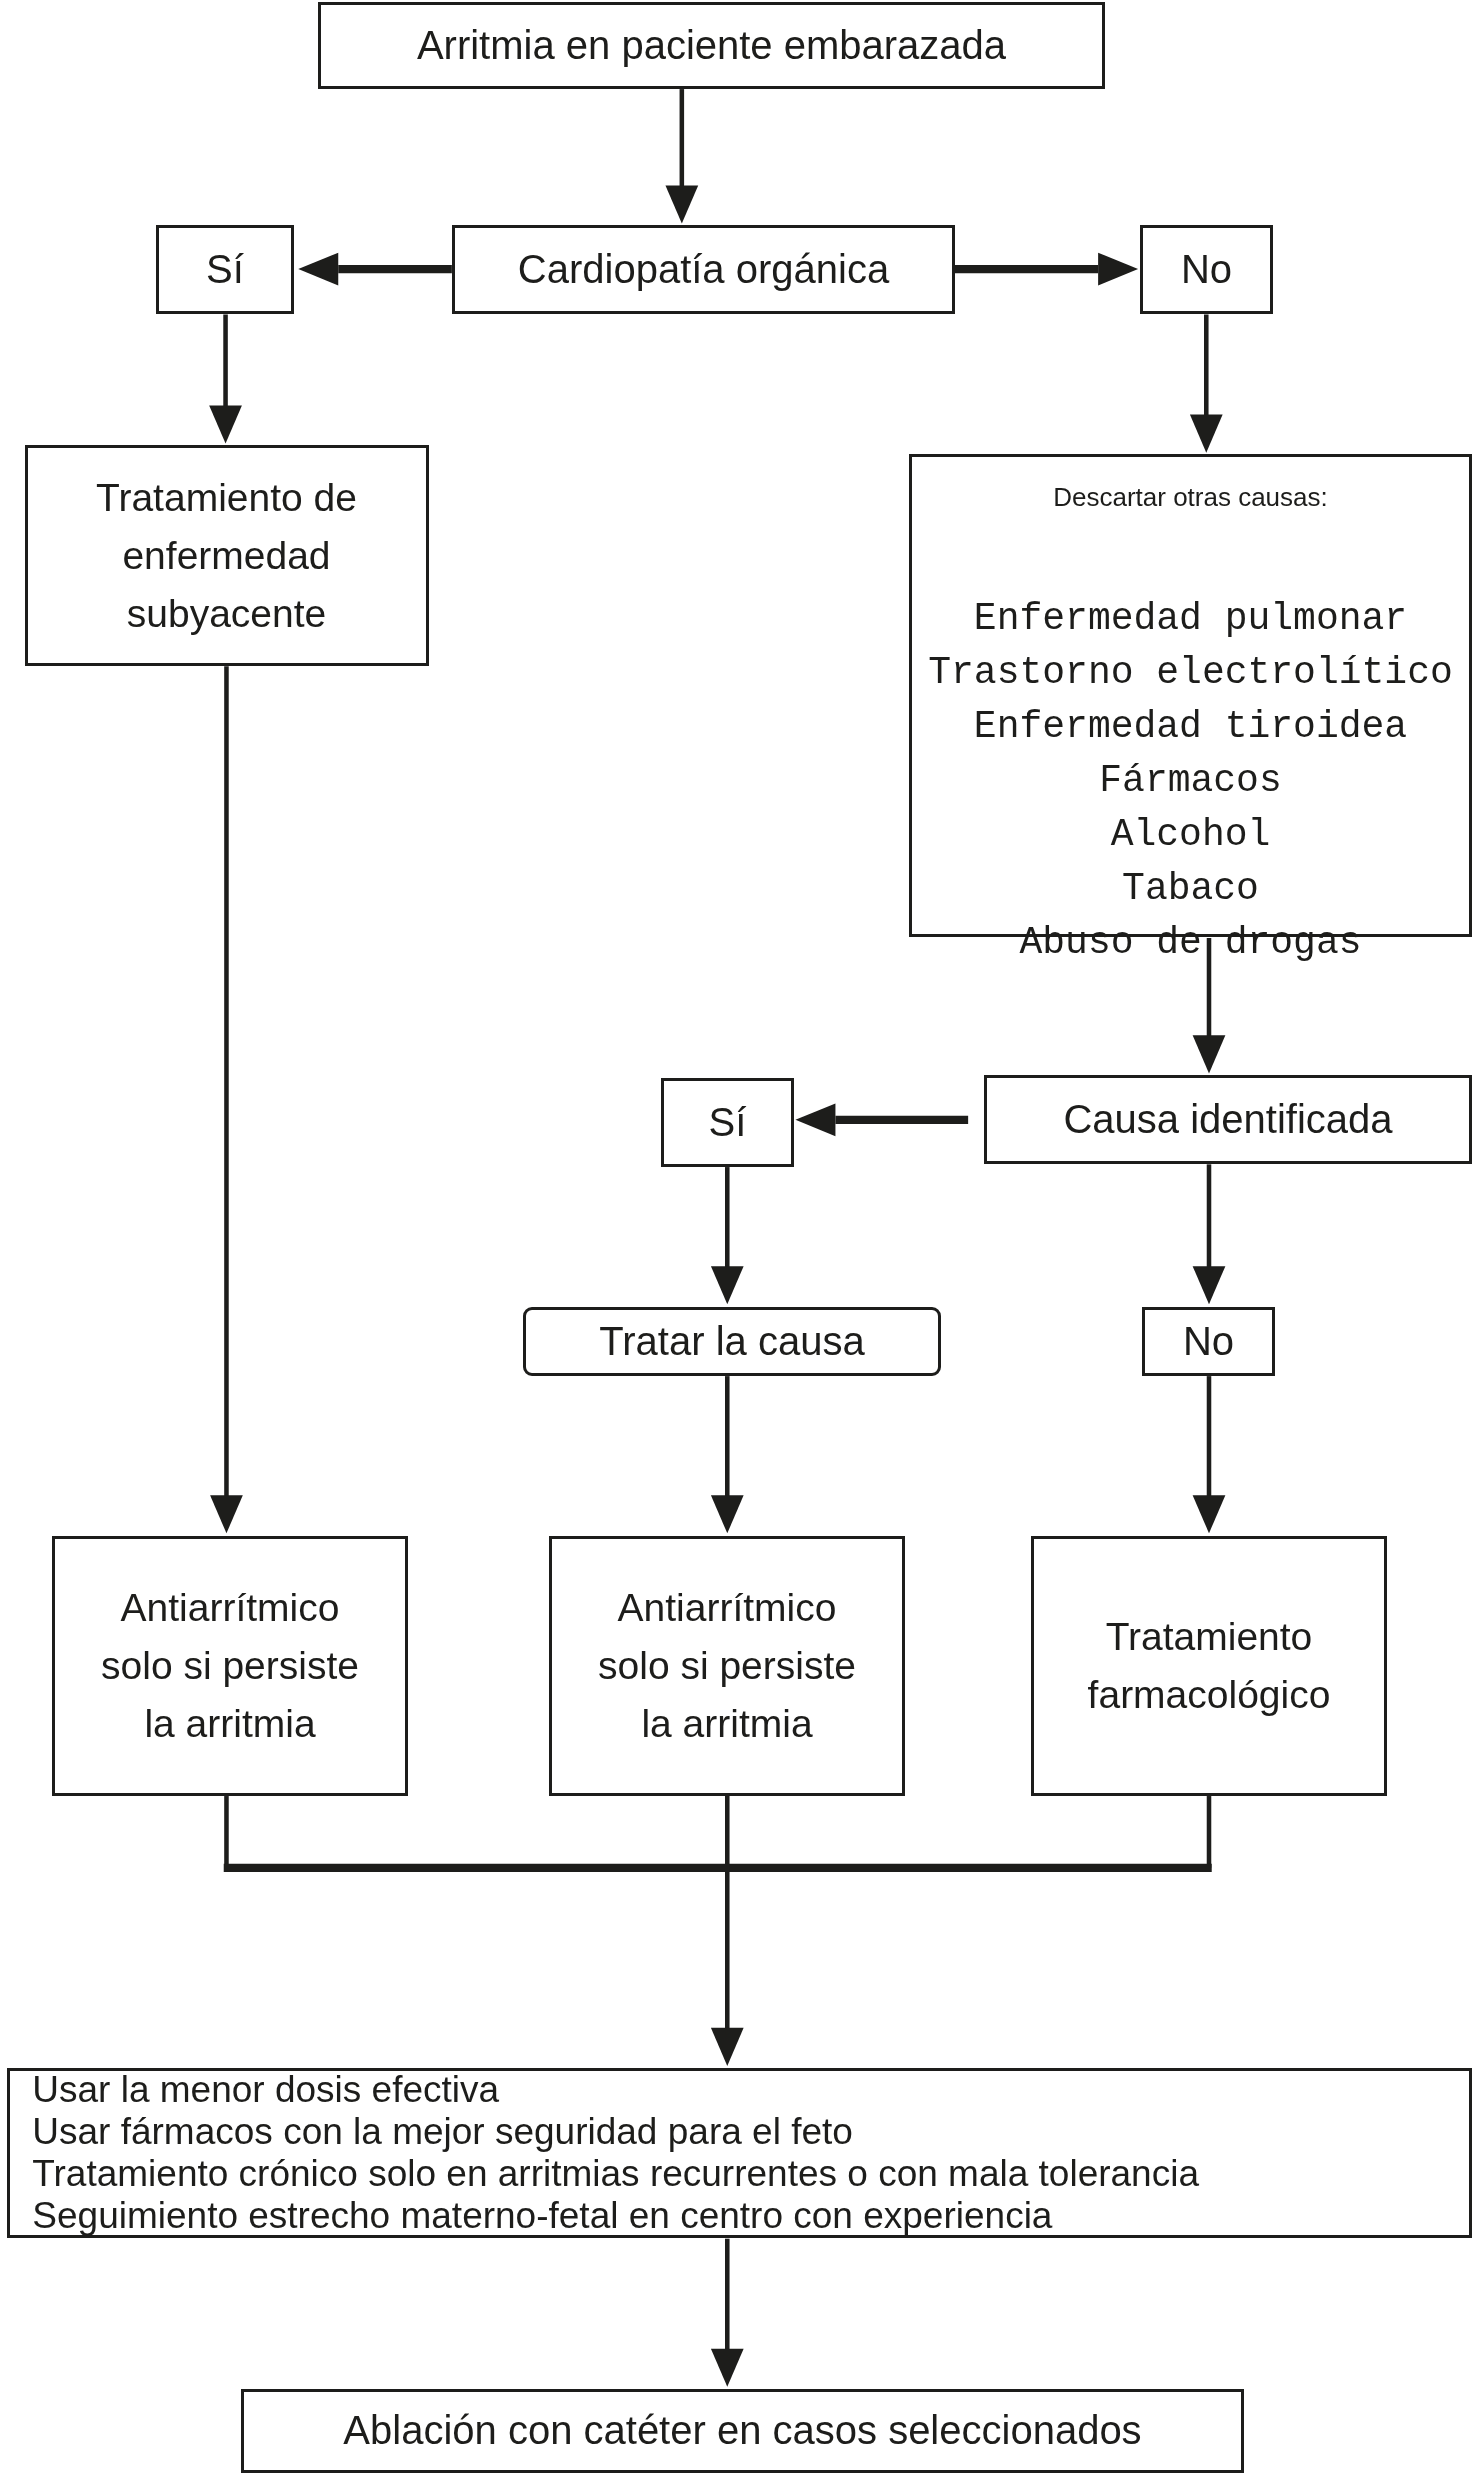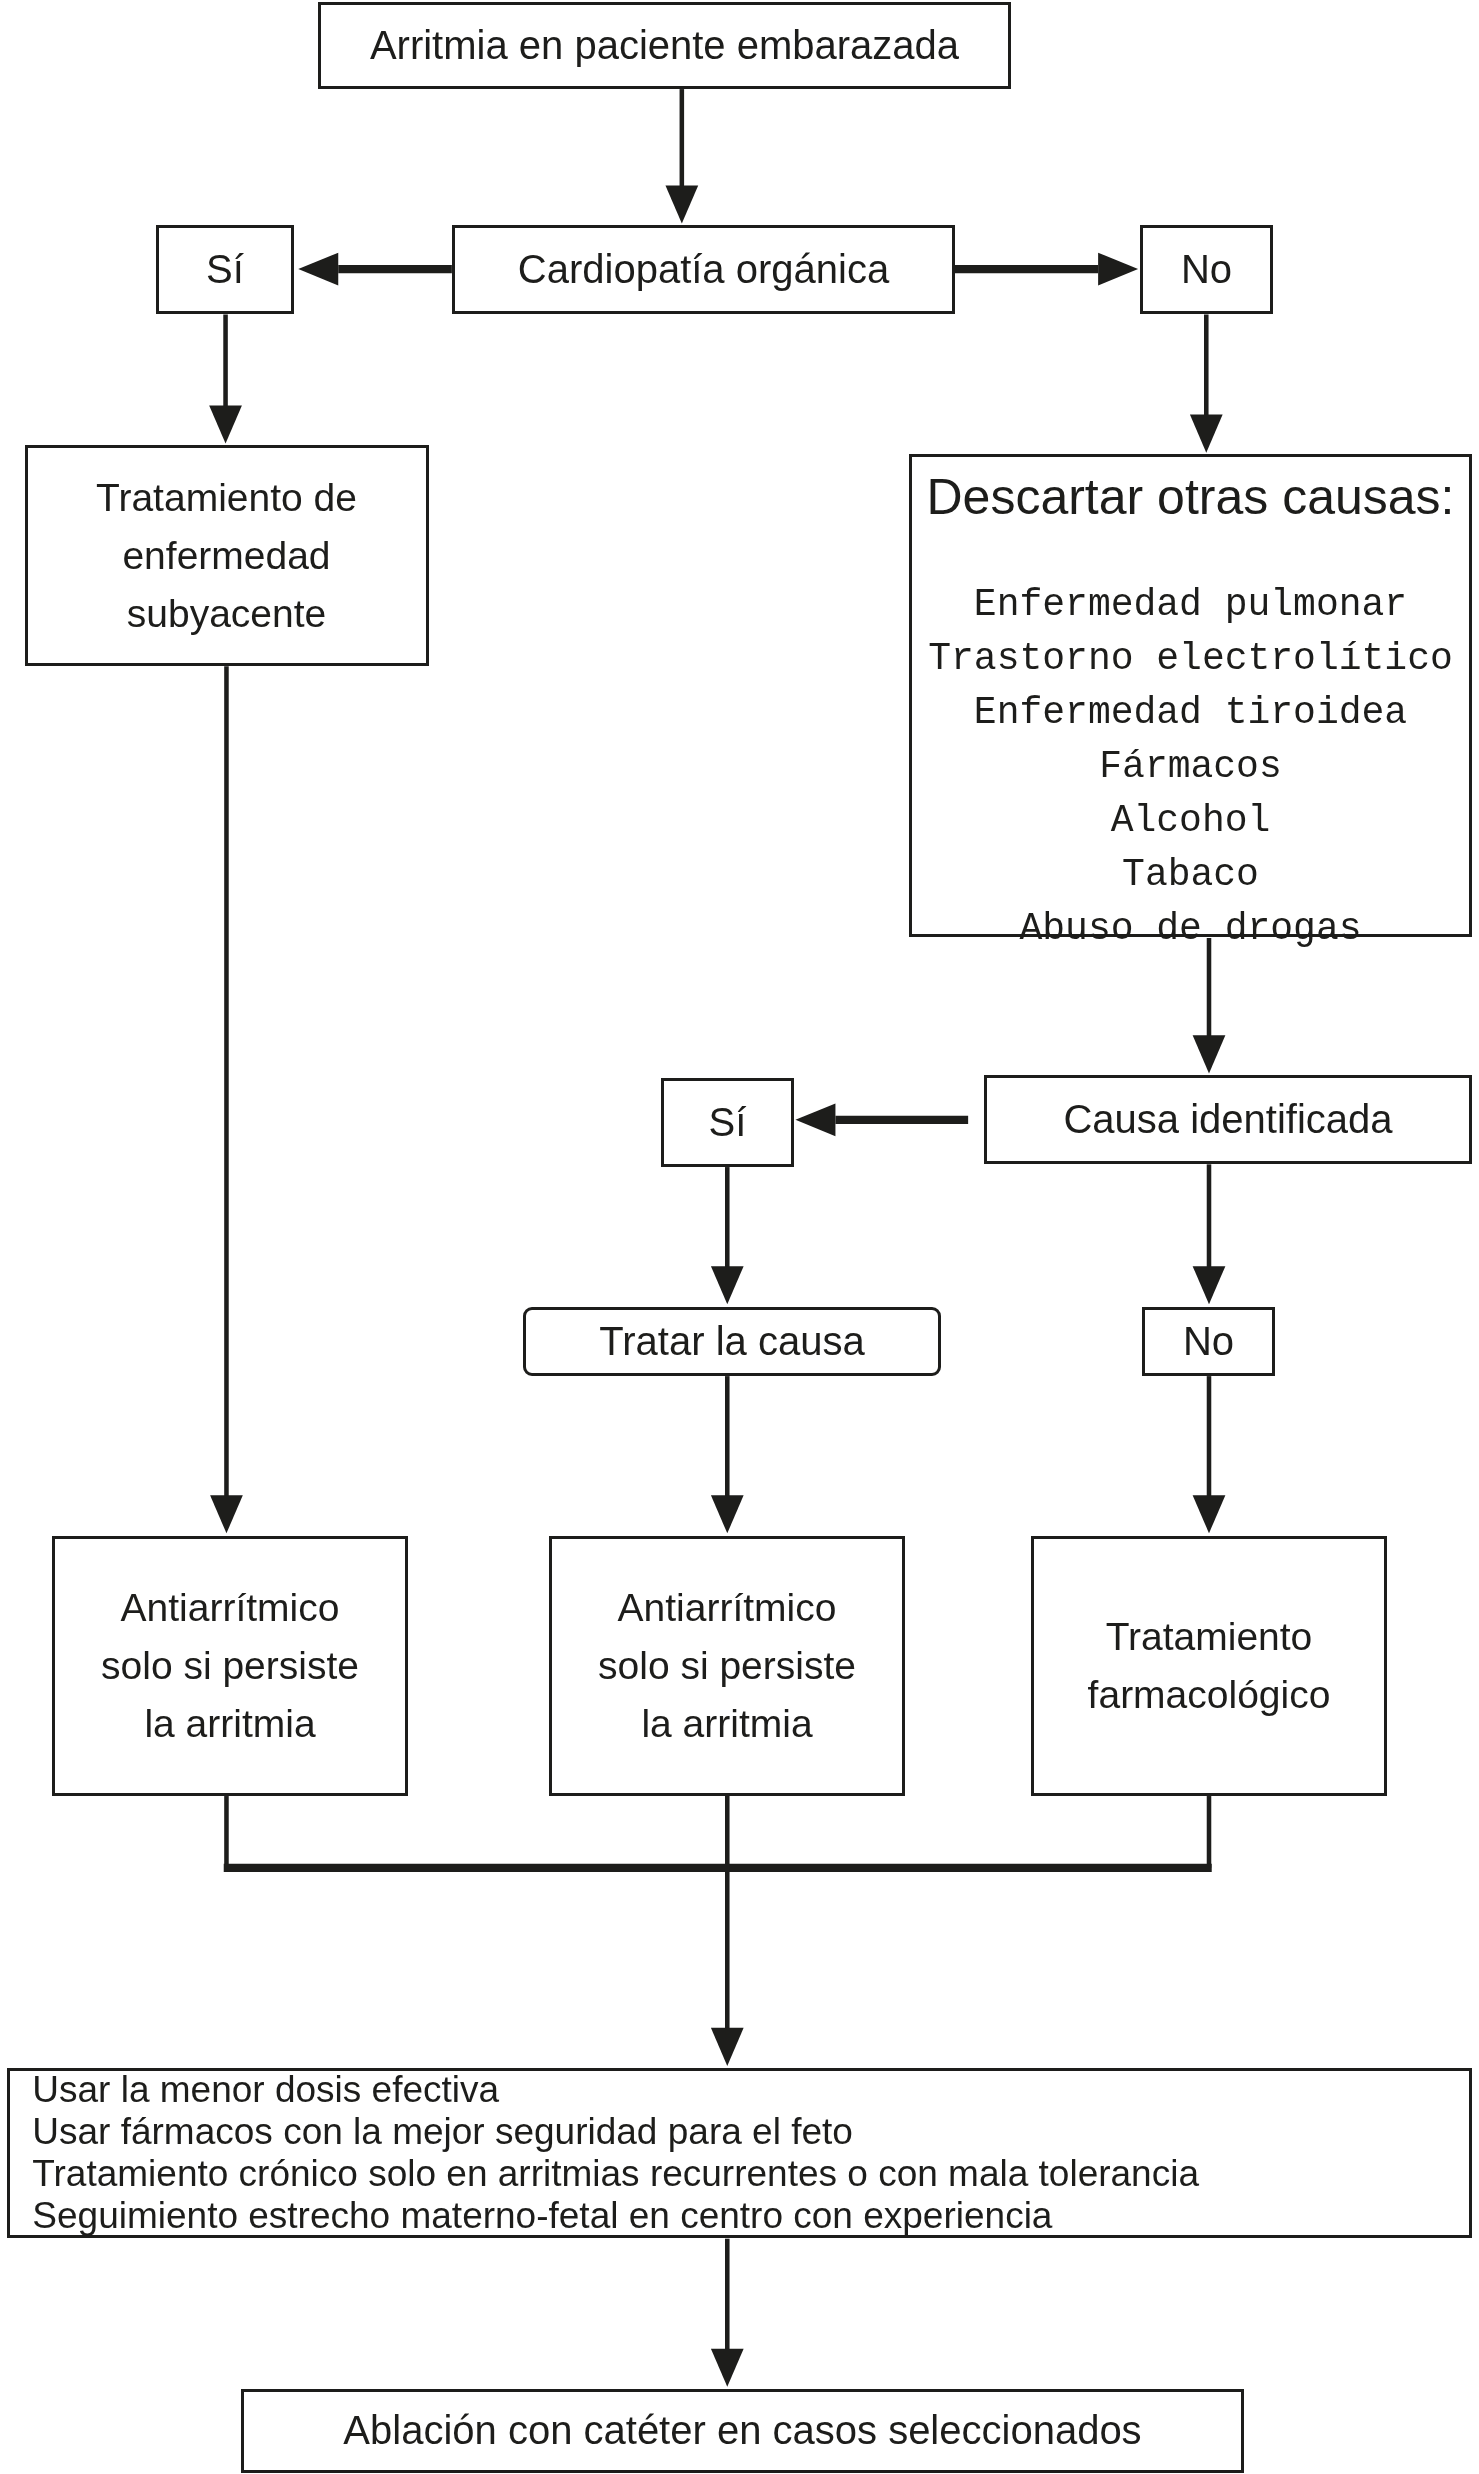--- a/index.html
+++ b/index.html
@@ -24,21 +24,21 @@
     background: var(--paper);
     display: flex;
     flex-direction: column;
     align-items: center;
     justify-content: center;
     text-align: center;
   }
   .label { font-size: 40px; line-height: 1.18; }
   .node .multiline { font-size: 39px; line-height: 58px; }
   .descartar-body { display: flex; flex-direction: column; align-items: center; justify-content: flex-start; padding-top: 12.7px; }
-  .descartar-title { font-size: 50px; line-height: 54px; margin-bottom: 54px; }
+  .descartar-title { font-size: 26px; line-height: 54px; margin-bottom: 68px; }
   .descartar-item { font-size: 38px; line-height: 54px; font-family: Liberation Mono, monospace; }
   .guidance {
     align-items: flex-start;
     justify-content: center;
     text-align: left;
     padding: 2px 22px;
   }
   .guidance .gline { font-size: 37px; line-height: 42px; }
 </style>
 </head>
@@ -118,21 +118,21 @@
       <line x1="800" y1="1976" x2="800" y2="2235" stroke-width="5"></line>
       <polygon points="782,2231 818,2231 800,2273"></polygon>
     </g>
 
     <g>
       <line x1="800" y1="2463" x2="800" y2="2587" stroke-width="5"></line>
       <polygon points="782,2584 818,2584 800,2626"></polygon>
     </g>
   </svg>
 
-  <div class="node" style="left:318px; top:1.8px; width:693px; height:87px;">
+  <div class="node" style="left:318px; top:1.8px; width:787px; height:87px;">
     <div class="label">Arritmia en paciente embarazada</div>
   </div>
 
   <div class="node" style="left:156px; top:225px; width:138px; height:89px;">
     <div class="label">Sí</div>
   </div>
 
   <div class="node" style="left:452px; top:225px; width:503px; height:89px;">
     <div class="label">Cardiopatía orgánica</div>
   </div>

